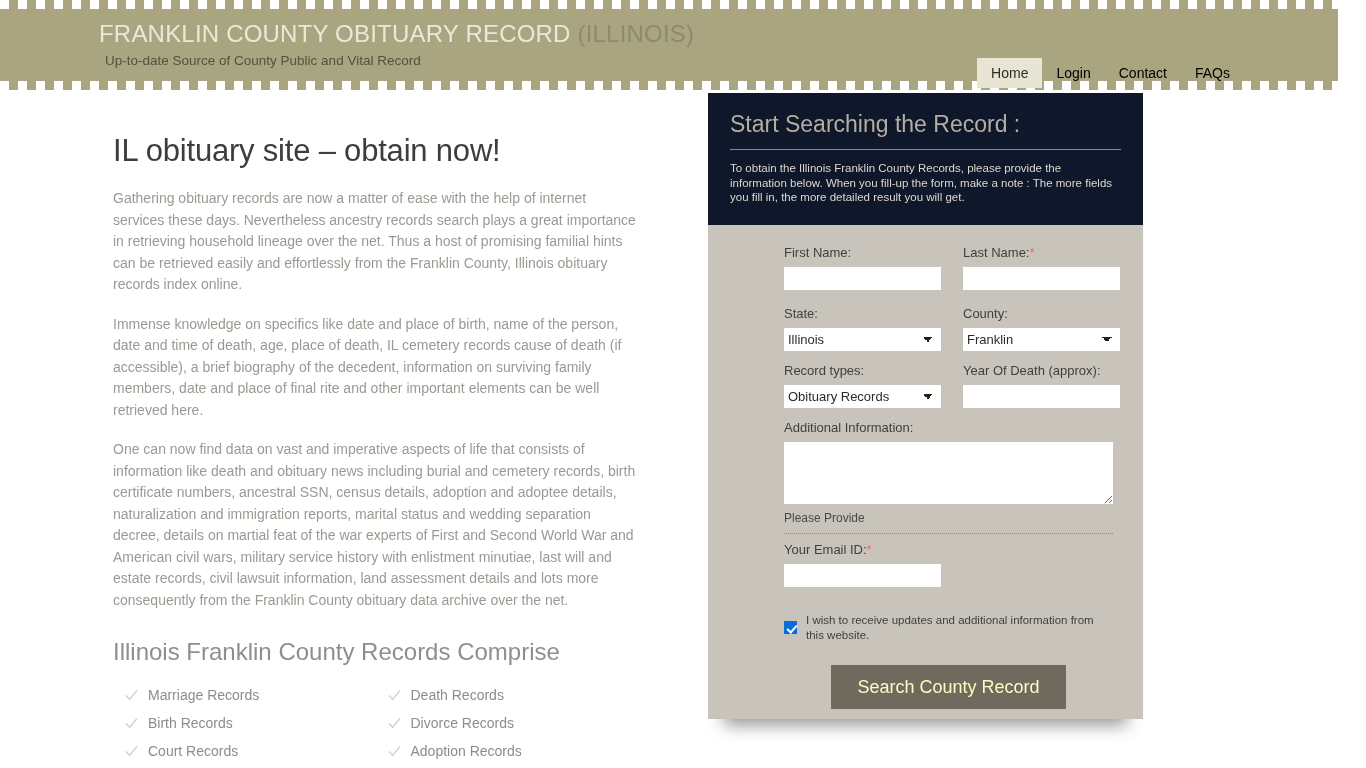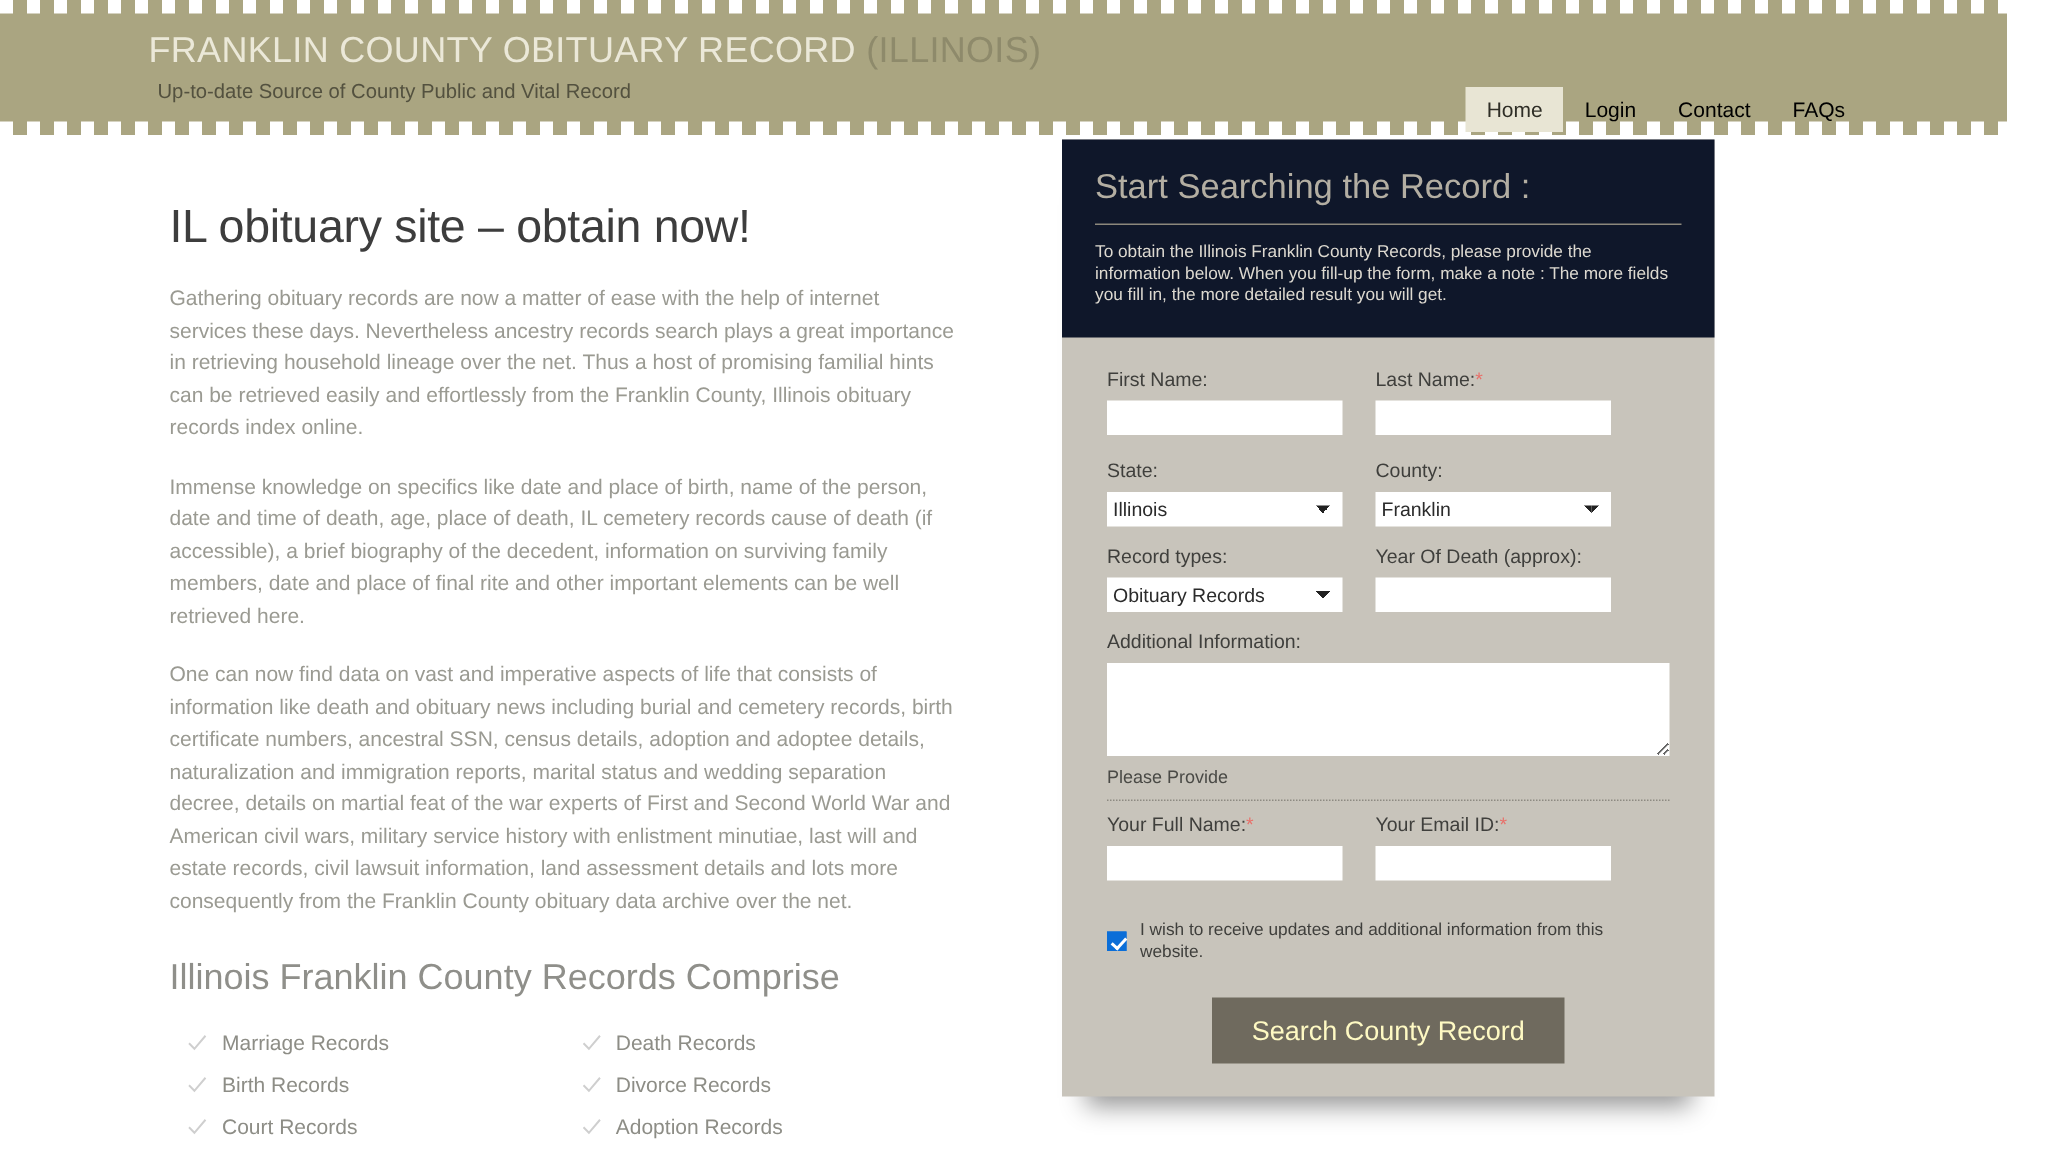--- a/index.html
+++ b/index.html
@@ -164,21 +164,21 @@
     border-bottom: 1px solid #8c887c;
     padding-bottom: 10px;
   }
   .form-intro {
     margin: 11px 0 0 0;
     font-size: 11.5px;
     color: #ddd9d0;
     line-height: 14.5px;
   }
 
-  .form-body { padding: 18px 30px 22px 30px; }
+  .form-body { padding: 18px 30px 10px 30px; margin-left: 46px; }
 
   .field-row { display: flex; gap: 22px; }
   .field { width: 157px; }
   .field.wide { width: 100%; }
   .field-label {
     font-size: 13px;
     color: #3f3f3c;
     line-height: 20px;
     margin-bottom: 4px;
     display: block;
@@ -441,24 +441,20 @@
 
       <div class="field wide">
         <label class="field-label">Additional Information:</label>
         <textarea class="textarea-input" style=""></textarea>
       </div>
 
       <div class="please-provide">Please Provide</div>
 
       <div class="field-row" style="margin-top:6px;">
         <div class="field">
-          <label class="field-label"><span>Your Full Name:</span><span class="req">*</span></label>
-          <input class="text-input" type="text" value="" style="">
-        </div>
-        <div class="field">
           <label class="field-label"><span>Your Email ID:</span><span class="req">*</span></label>
           <input class="text-input" type="text" value="" style="">
         </div>
       </div>
 
       <div class="consent-row">
         <span class="consent-box"></span>
         <span class="consent-label">I wish to receive updates and additional information from this website.</span>
       </div>
 

